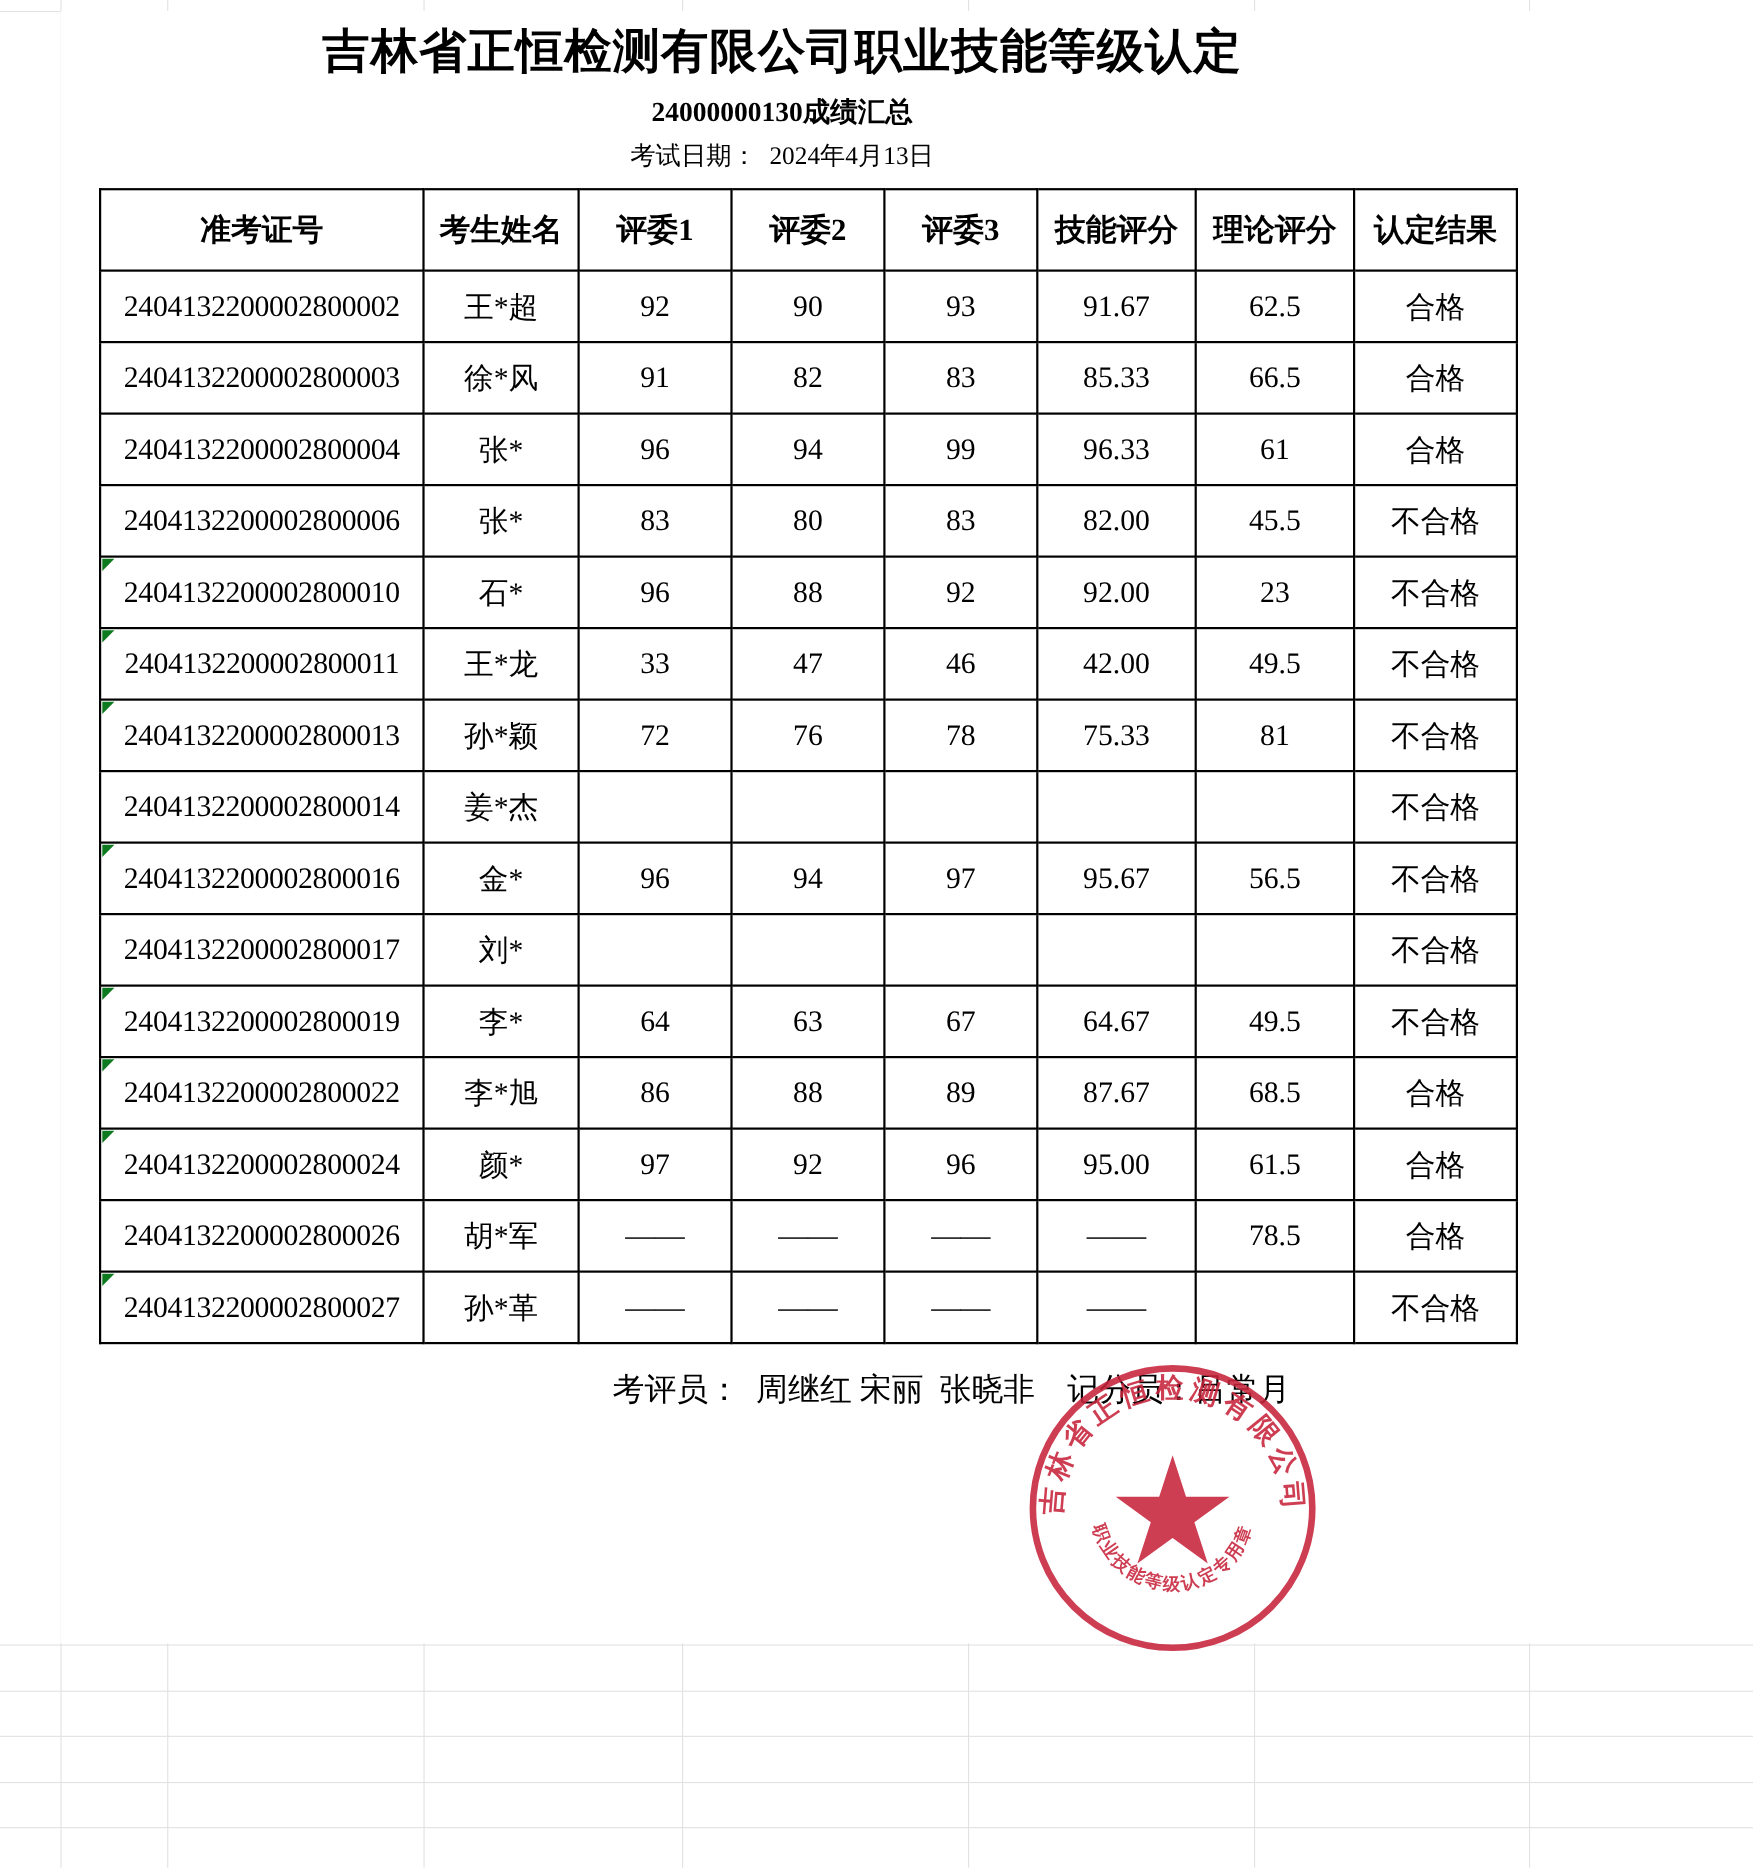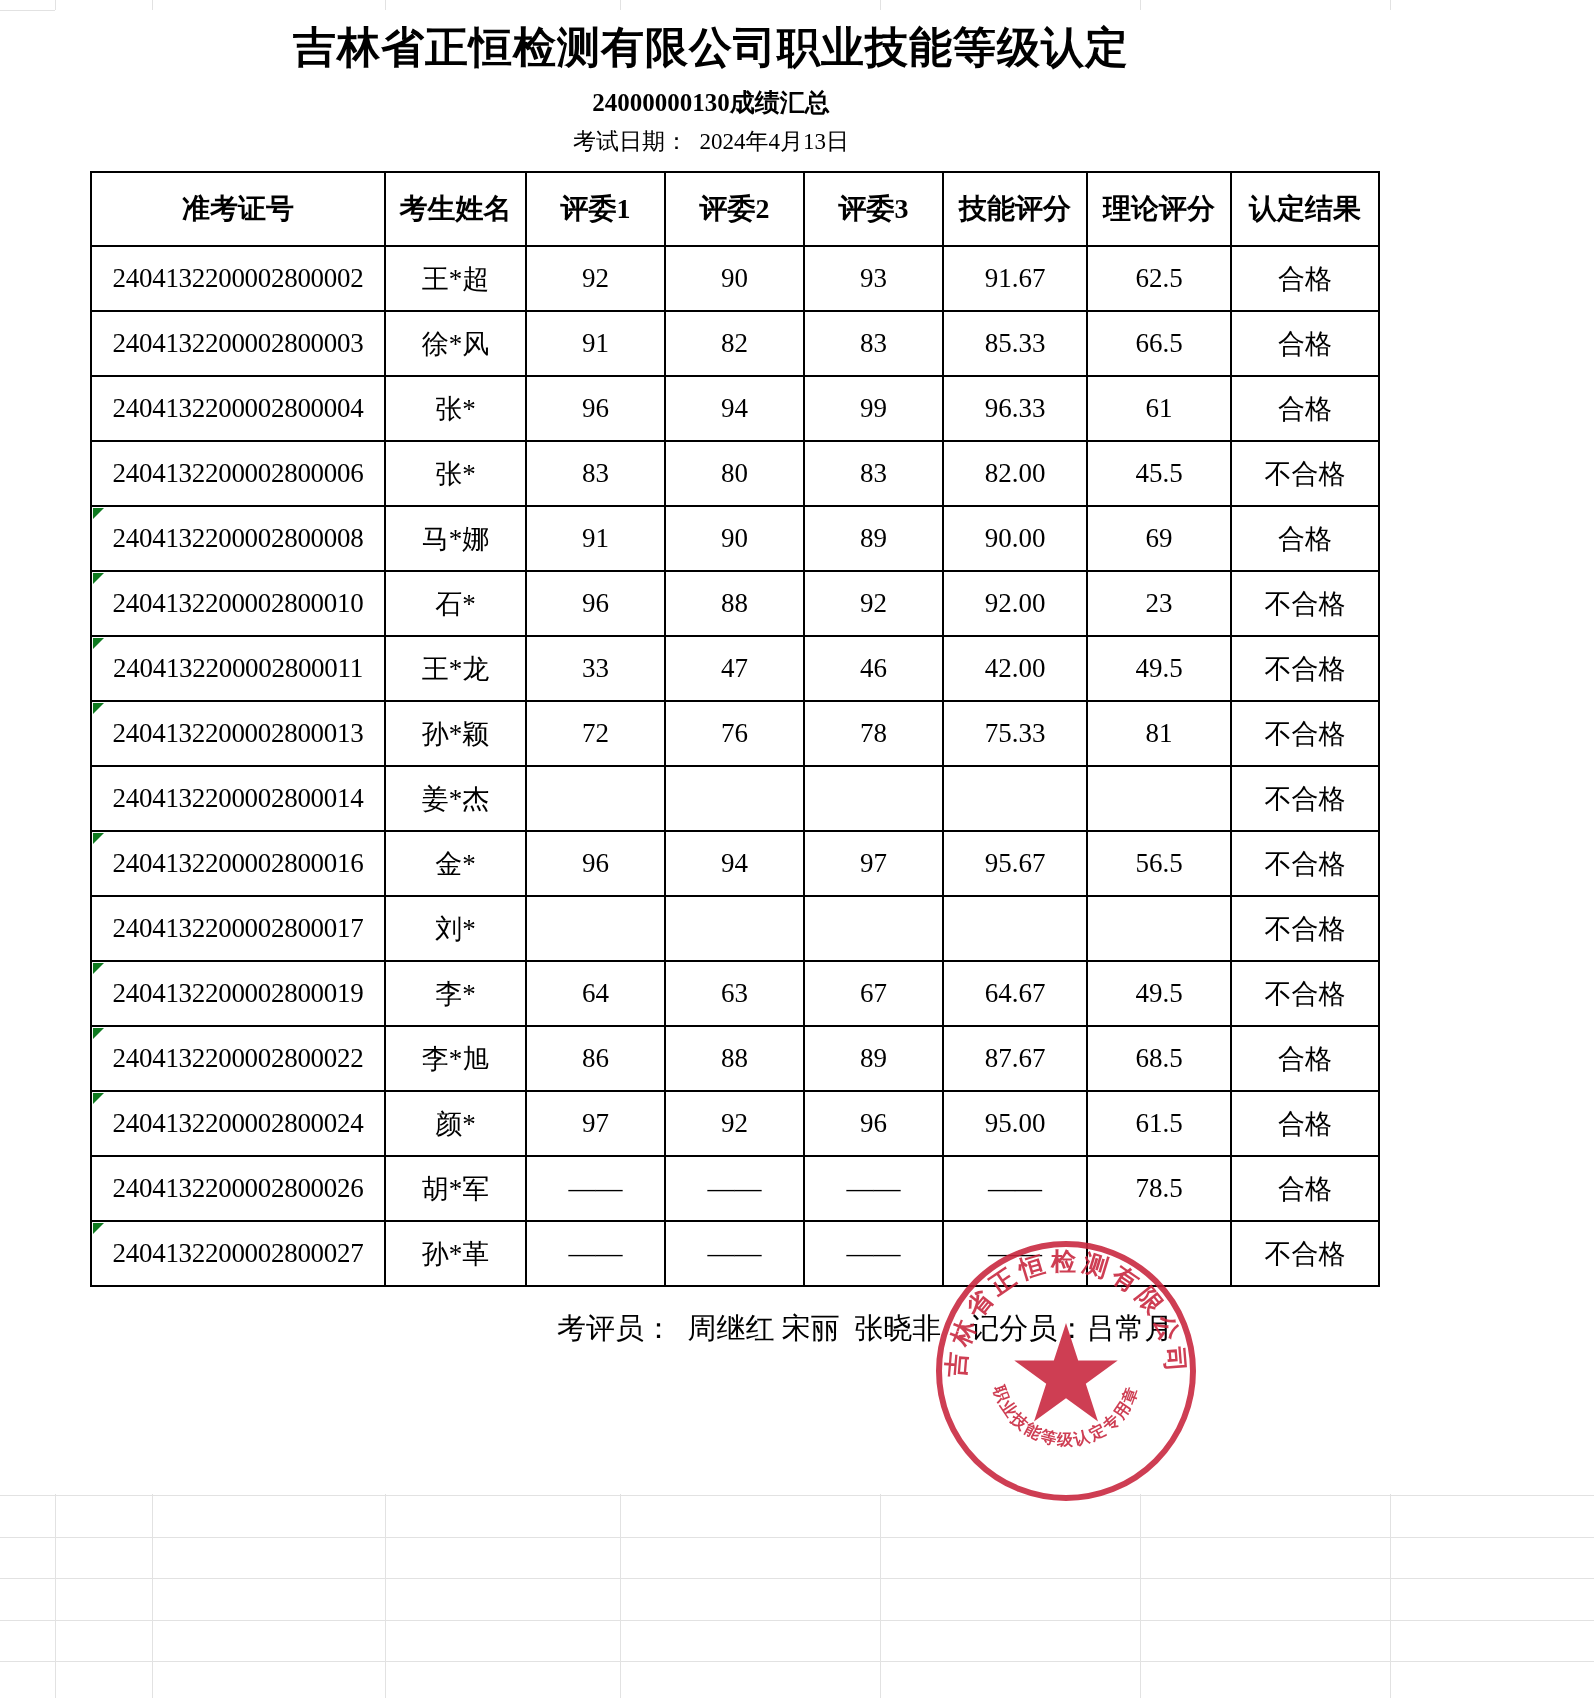--- a/index.html
+++ b/index.html
@@ -240,30 +240,20 @@
           <td class="id-cell">2404132200002800006</td>
           <td class="name-cell">张*</td>
           <td>83</td>
           <td>80</td>
           <td>83</td>
           <td>82.00</td>
           <td>45.5</td>
           <td>不合格</td>
         </tr>
         <tr>
-          <td class="id-cell"><span class="tri-marker"></span>2404132200002800008</td>
-          <td class="name-cell">马*娜</td>
-          <td>91</td>
-          <td>90</td>
-          <td>89</td>
-          <td>90.00</td>
-          <td>69</td>
-          <td>合格</td>
-        </tr>
-        <tr>
           <td class="id-cell"><span class="tri-marker"></span>2404132200002800010</td>
           <td class="name-cell">石*</td>
           <td>96</td>
           <td>88</td>
           <td>92</td>
           <td>92.00</td>
           <td>23</td>
           <td>不合格</td>
         </tr>
         <tr>

